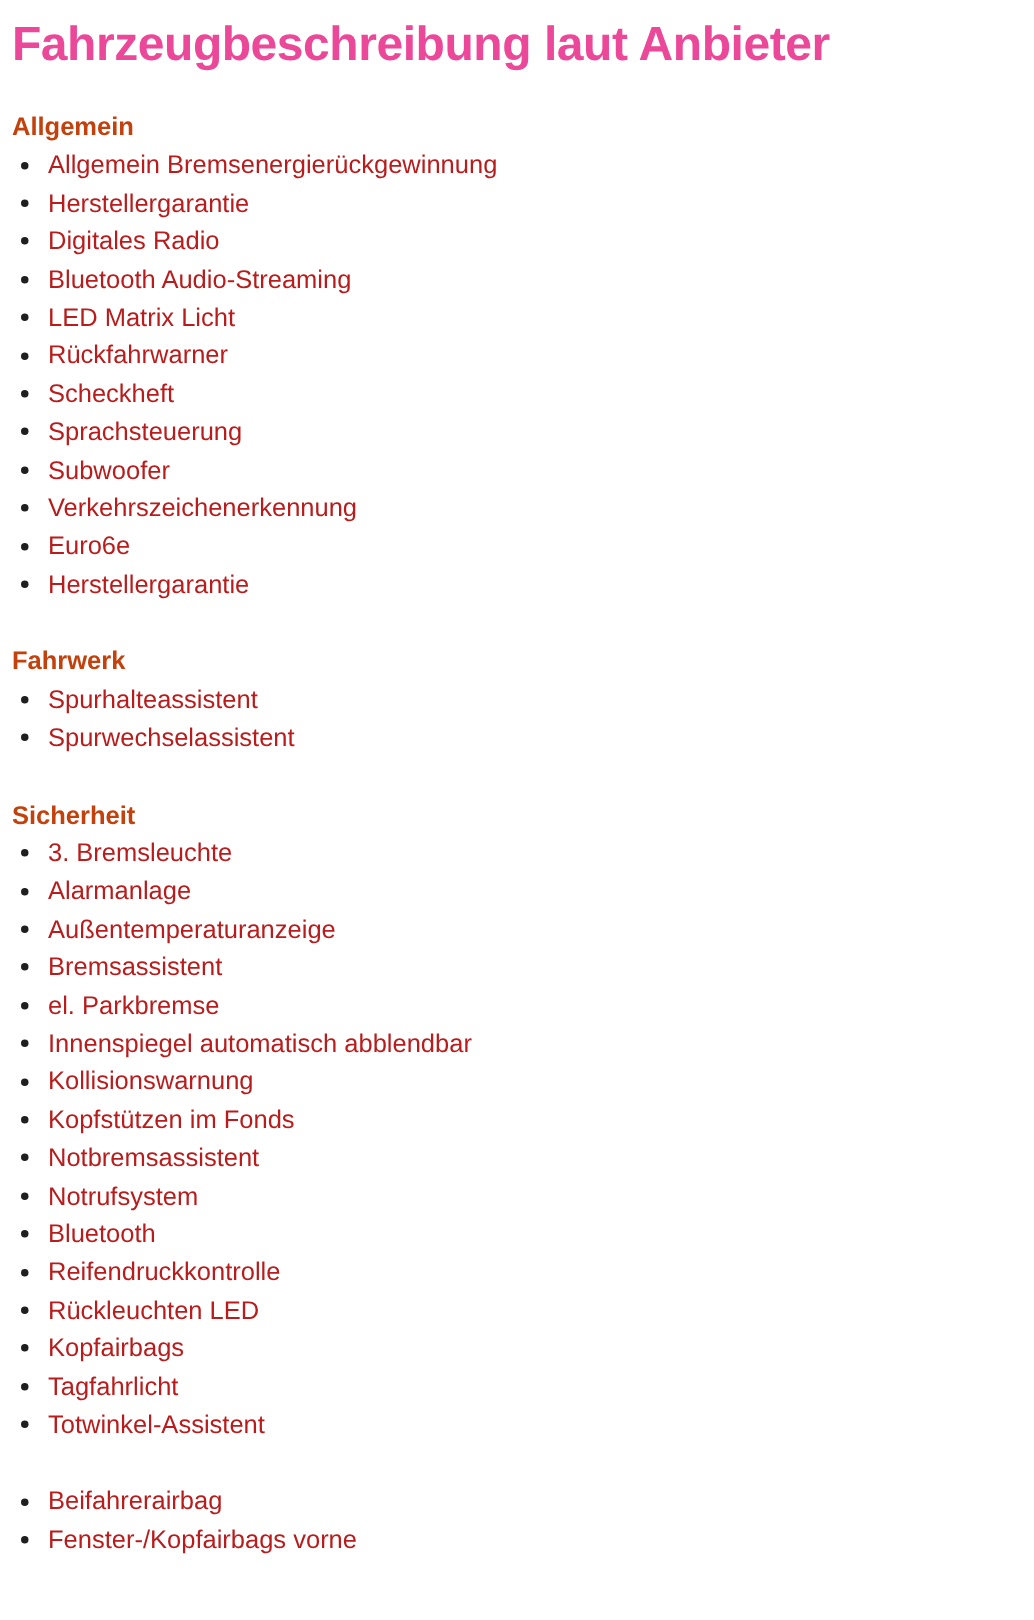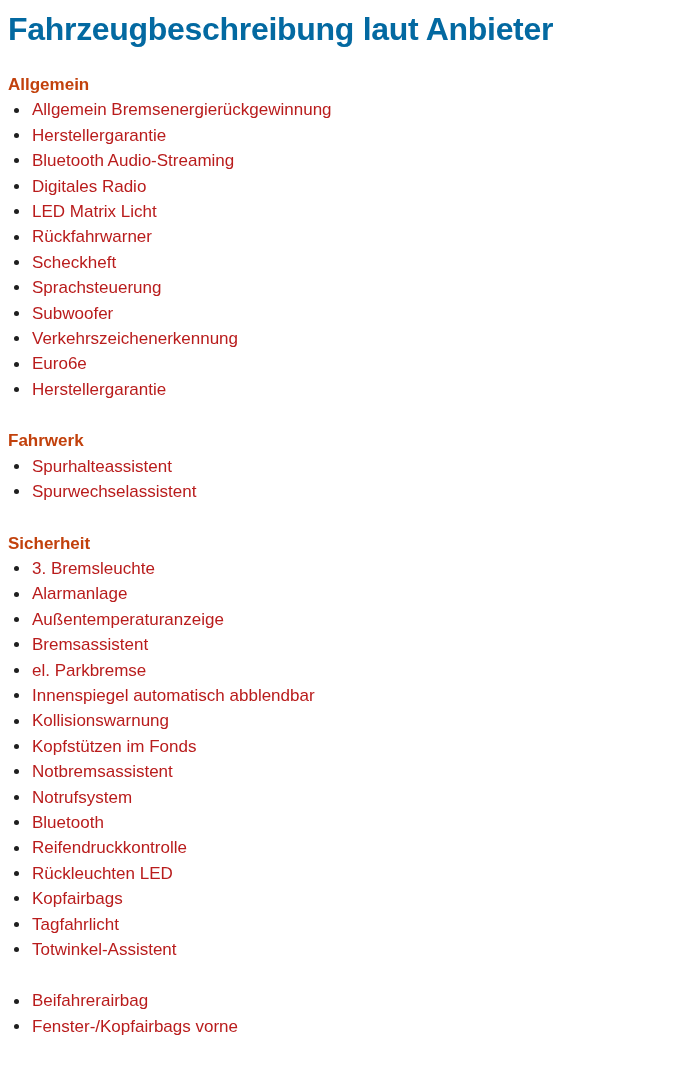--- a/index.html
+++ b/index.html
@@ -17,21 +17,21 @@
   }
   .page {
     padding: 10px 10px 0 8px;
   }
   .page-title {
     font-size: 32px;
     line-height: 38px;
     font-weight: 700;
     letter-spacing: -0.3px;
     margin: 0 0 24px 0;
-    color: #0369a1;
+    color: #ec4899;
   }
   .feature-section {
     margin: 0;
   }
   .section-heading {
     font-size: 17px;
     line-height: 25.4px;
     font-weight: 700;
     margin: 0;
     color: #c2410c;
@@ -76,26 +76,26 @@
     <span class="item-label">Allgemein Bremsenergierückgewinnung</span>
   </li>
 
   <li class="feature-item">
     <span class="bullet"></span>
     <span class="item-label">Herstellergarantie</span>
   </li>
 
   <li class="feature-item">
     <span class="bullet"></span>
+    <span class="item-label">Digitales Radio</span>
+  </li>
+
+  <li class="feature-item">
+    <span class="bullet"></span>
     <span class="item-label">Bluetooth Audio-Streaming</span>
-  </li>
-
-  <li class="feature-item">
-    <span class="bullet"></span>
-    <span class="item-label">Digitales Radio</span>
   </li>
 
   <li class="feature-item">
     <span class="bullet"></span>
     <span class="item-label">LED Matrix Licht</span>
   </li>
 
   <li class="feature-item">
     <span class="bullet"></span>
     <span class="item-label">Rückfahrwarner</span>

